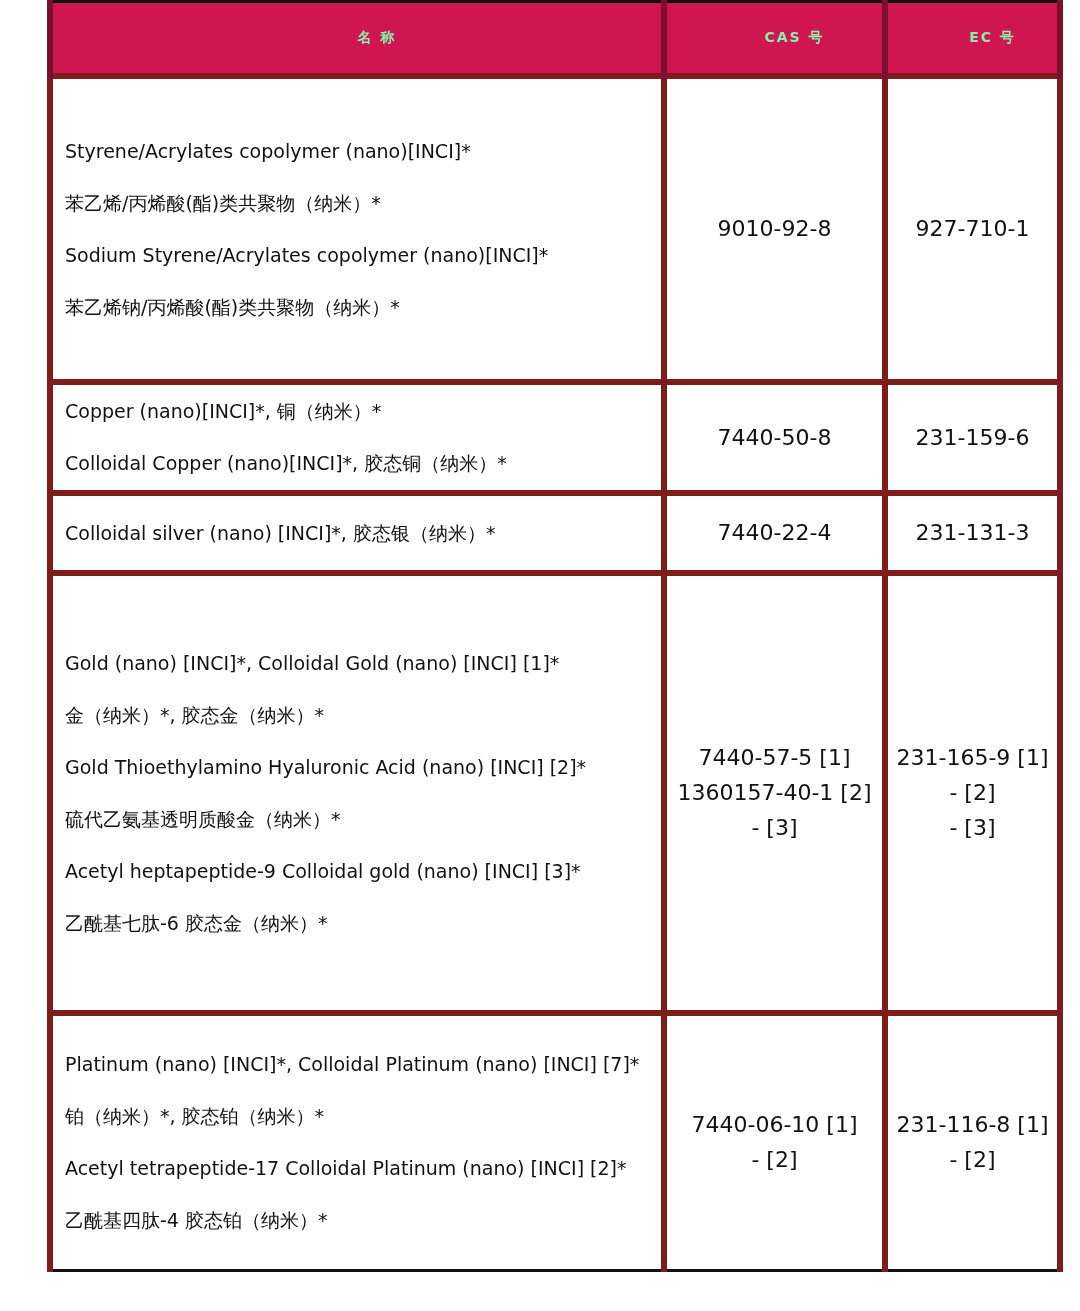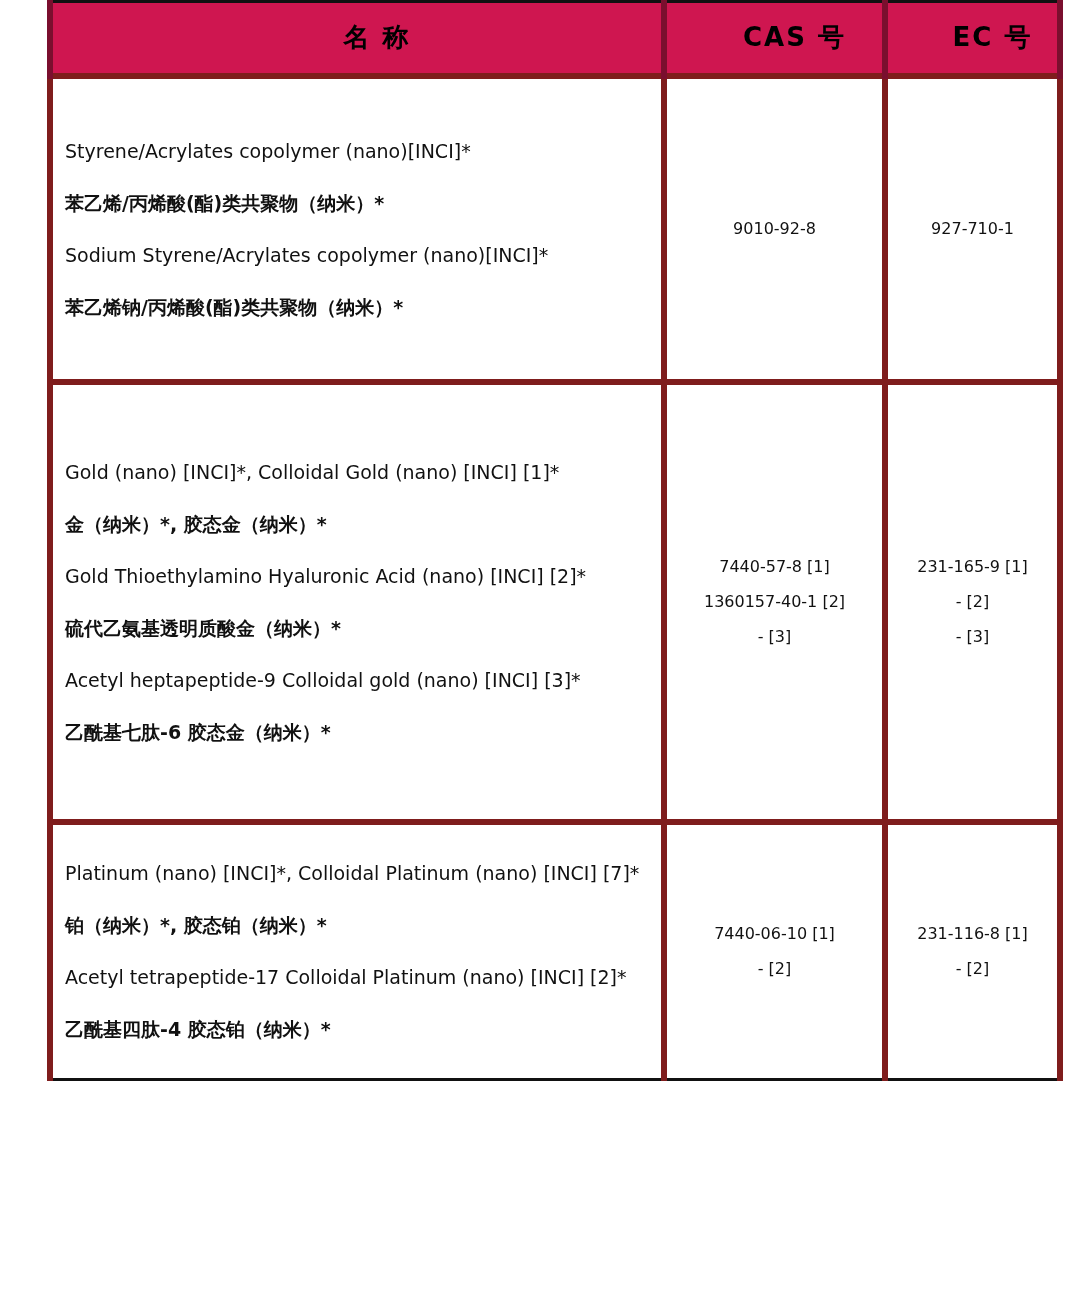--- a/index.html
+++ b/index.html
@@ -25,23 +25,23 @@
   }
   .table th, .table td {
     border: 6px solid #7f1d1d;
     padding: 0;
   }
   .table thead tr {
     height: 74px;
   }
   .table thead th {
     background: #cf1650;
-    color: #000000;
+    color: #86efac;
     font-weight: bold;
-    font-size: 26px;
+    font-size: 14px;
     letter-spacing: 2px;
     text-align: center;
     vertical-align: middle;
     border-top: 3px solid #111111;
     border-left-color: #7a0f2e;
     border-right-color: #7a0f2e;
     border-bottom: 1px solid #8a1a3a;
     padding-left: 40px;
   }
   .col-name { width: 614px; }
@@ -50,30 +50,30 @@
 
   .table tbody td.name-cell {
     text-align: left;
     vertical-align: middle;
     padding-left: 12px;
     padding-right: 6px;
   }
   .table tbody td.num-cell {
     text-align: center;
     vertical-align: middle;
-    font-size: 16px;
+    font-size: 22px;
     line-height: 35px;
   }
   .name-line {
     font-size: 19px;
     line-height: 52px;
     white-space: nowrap;
   }
   .en { font-weight: normal; }
-  .zh { font-weight: bold; }
+  .zh { font-weight: normal; }
   .table tbody tr.last td {
     border-bottom: 3px solid #111111;
   }
   .r1 { height: 306px; }
   .r2 { height: 111px; }
   .r3 { height: 80px; }
   .r4 { height: 440px; margin-top: 20px; }
   .r5 { height: 258px; }
   .num-line { display: block; }
 </style>
@@ -103,33 +103,56 @@
         <div class="name-line"><span class="en"></span><span class="zh">苯乙烯钠/丙烯酸(酯)类共聚物（纳米）*</span></div>
       </td>
       <td class="num-cell">
         <span class="num-line">9010-92-8</span>
       </td>
       <td class="num-cell">
         <span class="num-line">927-710-1</span>
       </td>
     </tr>
 
+    <tr class="r2">
+      <td class="name-cell">
+        <div class="name-line"><span class="en">Copper (nano)[INCI]*, </span><span class="zh">铜（纳米）*</span></div>
+        <div class="name-line"><span class="en">Colloidal Copper (nano)[INCI]*, </span><span class="zh">胶态铜（纳米）*</span></div>
+      </td>
+      <td class="num-cell">
+        <span class="num-line">7440-50-8</span>
+      </td>
+      <td class="num-cell">
+        <span class="num-line">231-159-6</span>
+      </td>
+    </tr>
 
+    <tr class="r3">
+      <td class="name-cell">
+        <div class="name-line"><span class="en">Colloidal silver (nano) [INCI]*, </span><span class="zh">胶态银（纳米）*</span></div>
+      </td>
+      <td class="num-cell">
+        <span class="num-line">7440-22-4</span>
+      </td>
+      <td class="num-cell">
+        <span class="num-line">231-131-3</span>
+      </td>
+    </tr>
 
     <tr class="r4">
       <td class="name-cell">
         <div class="name-line"><span class="en">Gold (nano) [INCI]*, Colloidal Gold (nano) [INCI] [1]*</span><span class="zh"></span></div>
         <div class="name-line"><span class="en"></span><span class="zh">金（纳米）*, 胶态金（纳米）*</span></div>
         <div class="name-line"><span class="en">Gold Thioethylamino Hyaluronic Acid (nano) [INCI] [2]*</span><span class="zh"></span></div>
         <div class="name-line"><span class="en"></span><span class="zh">硫代乙氨基透明质酸金（纳米）*</span></div>
         <div class="name-line"><span class="en">Acetyl heptapeptide-9 Colloidal gold (nano) [INCI] [3]*</span><span class="zh"></span></div>
         <div class="name-line"><span class="en"></span><span class="zh">乙酰基七肽-6 胶态金（纳米）*</span></div>
       </td>
       <td class="num-cell">
-        <span class="num-line">7440-57-8 [1]</span>
+        <span class="num-line">7440-57-5 [1]</span>
         <span class="num-line">1360157-40-1 [2]</span>
         <span class="num-line">- [3]</span>
       </td>
       <td class="num-cell">
         <span class="num-line">231-165-9 [1]</span>
         <span class="num-line">- [2]</span>
         <span class="num-line">- [3]</span>
       </td>
     </tr>
 

